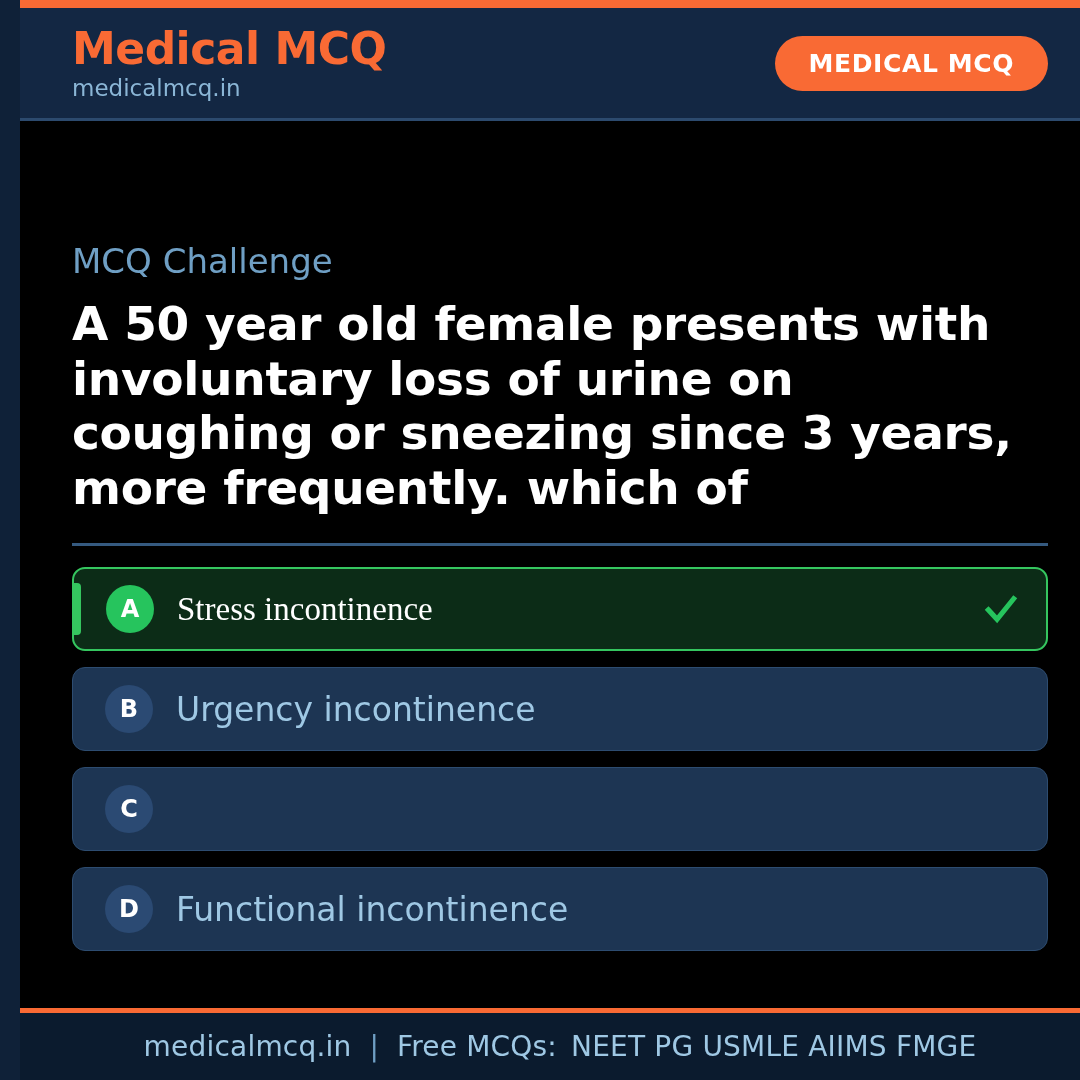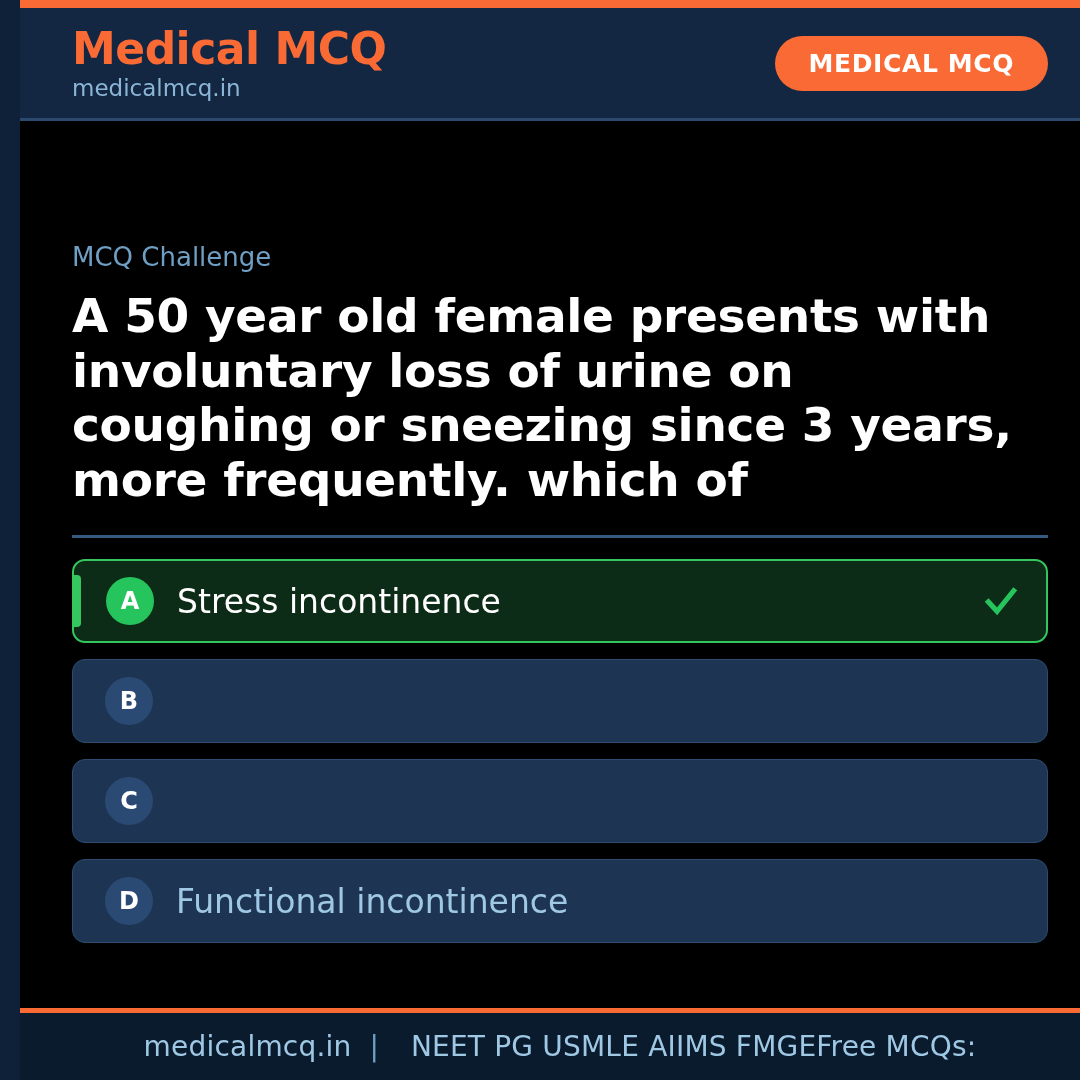--- a/index.html
+++ b/index.html
@@ -77,21 +77,21 @@
   
   .body-area {
     flex: 1 1 auto;
     position: relative;
     padding: 0 52px;
     display: flex;
     flex-direction: column;
   }
   .eyebrow {
     margin-top: 123px;
-    font-size: 26px;
+    font-size: 34px;
     color: #6f9fc4;
     line-height: 1;
   }
   .question {
     margin-top: 19px;
     font-size: 47px;
     font-weight: bold;
     color: #ffffff;
     line-height: 1.16;
     max-width: 950px;
@@ -163,20 +163,21 @@
   }
   .opt-text {
     margin-left: 23px;
     font-size: 33px;
     color: #9fc8e4;
     line-height: 1;
     white-space: nowrap;
   }
   .option.correct .opt-text {
     color: #ffffff;
+    font-family: Liberation Serif, serif;
   }
   .check {
     margin-left: auto;
     width: 38px;
     height: 38px;
     display: none;
   }
   .option.correct .check { display: block; }
 
   
@@ -234,20 +235,21 @@
         <div class="badge">A</div>
         <div class="opt-text">Stress incontinence</div>
         <svg class="check" viewBox="0 0 24 24">
           <path d="M4 12.5 L9.5 18.5 L20 5.5" fill="none" stroke="#26c45d" stroke-width="3.2" stroke-linecap="square" stroke-linejoin="miter"></path>
         </svg>
       </div>
 
       <div class="option">
 
         <div class="badge">B</div>
+        <div class="opt-text">Urgency incontinence</div>
 
       </div>
 
       <div class="option">
 
         <div class="badge">C</div>
 
       </div>
 
       <div class="option">
@@ -256,17 +258,17 @@
         <div class="opt-text">Functional incontinence</div>
 
       </div>
 
     </div>
   </div>
 
   <div class="footer">
     <span class="footer-text">medicalmcq.in</span>
     <span class="footer-sep">|</span>
+    <span class="footer-text">Free MCQs:</span>
     <span class="footer-text foot-exam">NEET PG  USMLE  AIIMS  FMGE</span>
-    <span class="footer-text">Free MCQs:</span>
   </div>
 
 </div>
 
 </body></html>

